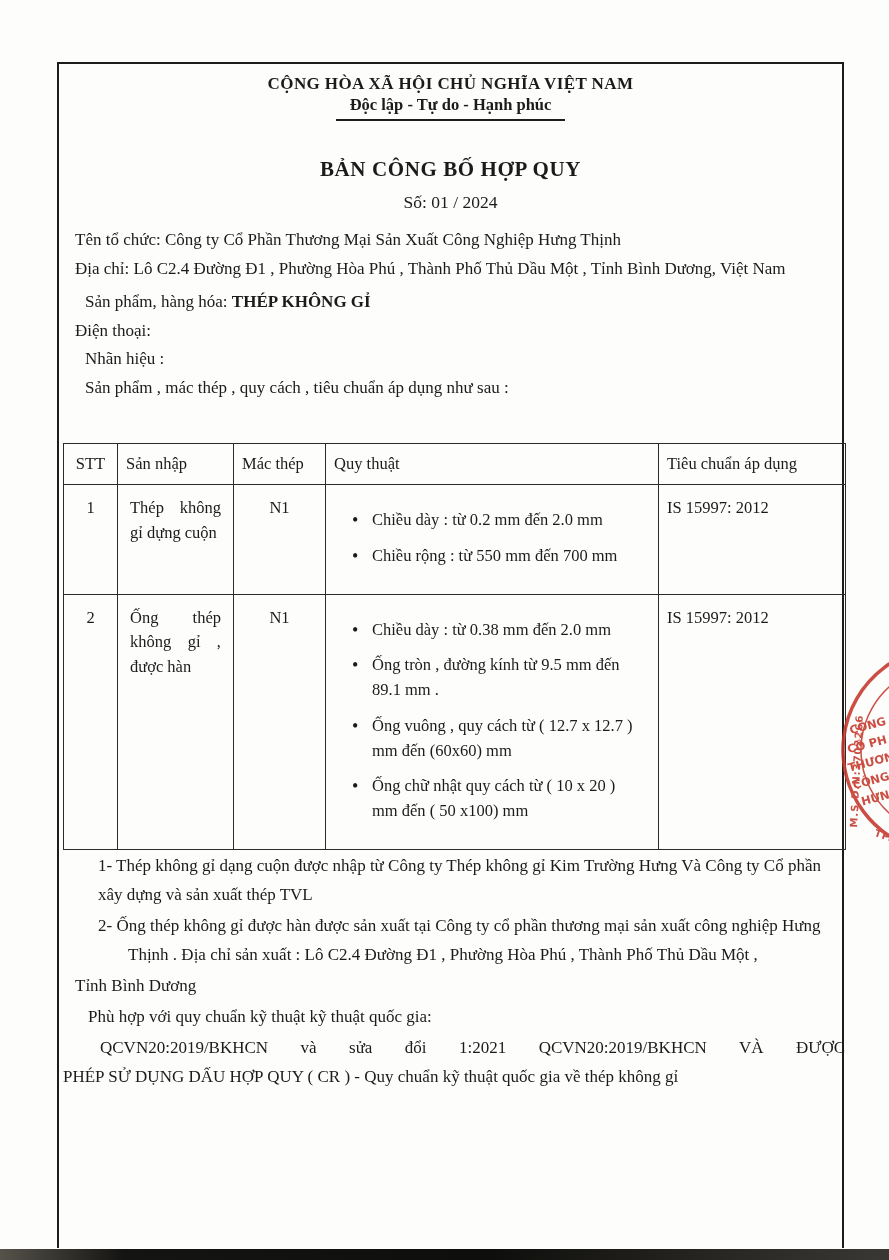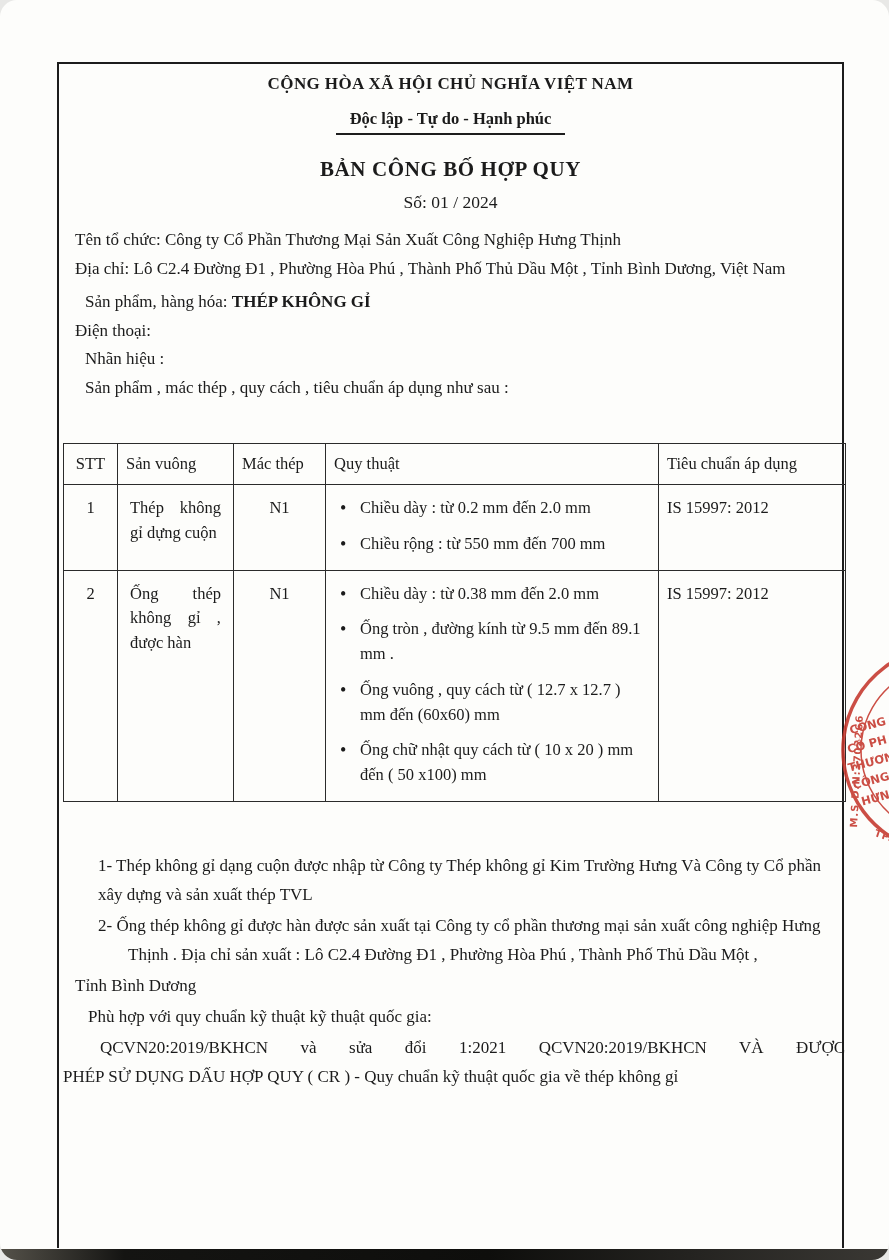--- a/index.html
+++ b/index.html
@@ -1,28 +1,27 @@
 <!DOCTYPE html>
 <html><head>
 <meta charset="utf-8">
 <style>
   html,body { margin:0; padding:0; background:#e8e8e6; }
   .page {
     position:relative; width:889px; height:1260px; margin:0 auto;
     background:#fdfdfb; overflow:hidden; color:#1b1b1b;
     font-family:"Liberation Serif","DejaVu Serif",serif;
-    border-radius:17px;
   }
   .frame {
     position:absolute; left:57px; top:62px; width:787px; height:1186px;
     border:2px solid #1c1c1c; border-bottom:none; box-sizing:border-box;
   }
   .nat-header { position:absolute; left:57px; top:74px; width:787px; text-align:center; }
   .nat-line1 { font-size:17px; font-weight:bold; letter-spacing:0.4px; }
-  .nat-line2-wrap { margin-top:15px; }
+  .nat-line2-wrap { margin-top:1px; }
   .nat-line2 {
     display:inline-block; font-size:16.5px; font-weight:bold;
     border-bottom:2px solid #1d1d1d; padding:0 14px 4px;
   }
   .doc-title {
     position:absolute; left:57px; top:157px; width:787px; text-align:center;
     font-size:21px; font-weight:bold; letter-spacing:0.6px;
   }
   .doc-number { position:absolute; left:57px; top:192px; width:787px; text-align:center; font-size:17.5px; }
   .body-block { position:absolute; left:75px; top:226px; width:768px; font-size:17px; line-height:28.5px; }
@@ -38,21 +37,21 @@
   .spec-table th, .spec-table td {
     border:1.4px solid #2b2b2b; vertical-align:top; text-align:left;
   }
   .spec-table th { font-weight:normal; padding:10px 8px; }
   .spec-table td { padding:11px 8px 13px; line-height:1.5; }
   .col-stt { width:54px; } .col-sp { width:116px; } .col-mt { width:92px; }
   .col-qc { width:333px; } .col-tc { width:187px; }
   th.c-stt, td.c-stt { text-align:center; }
   td.c-mt { text-align:center; }
   td.c-sp { text-align:justify; padding-left:12px; padding-right:12px; }
-  .qc-list { margin:0; padding:0; list-style:none; }
+  .qc-list { margin:12px; padding:0; list-style:none; }
   .qc-list li { position:relative; padding-left:26px; margin:0 0 11px; }
   .qc-list li:last-child { margin-bottom:0; }
   .qc-list li::before { content:"\2022"; position:absolute; left:6px; top:-1px; font-size:18px; }
 
   .notes { position:absolute; left:63px; top:851px; width:782px; font-size:17px; line-height:29px; }
   .notes p { margin:0 0 2px; }
   .note.n1 { padding-left:35px; }
   .note.n2 { padding-left:65px; text-indent:-30px; }
   .note.n3 { padding-left:12px; }
   .note.n4 { padding-left:25px; }
@@ -103,21 +102,21 @@
     <colgroup>
       <col class="col-stt">
         <col class="col-sp">
         <col class="col-mt">
         <col class="col-qc">
         <col class="col-tc">
     </colgroup>
     <thead>
       <tr>
         <th class="c-stt">STT</th>
-        <th>Sản vuông</th>
+        <th>Sản nhập</th>
         <th>Mác thép</th>
         <th>Quy thuật</th>
         <th>Tiêu chuẩn áp dụng</th>
       </tr>
     </thead>
     <tbody>
       <tr>
         <td class="c-stt">1</td>
         <td class="c-sp">Thép không gỉ dựng cuộn</td>
         <td class="c-mt">N1</td>

